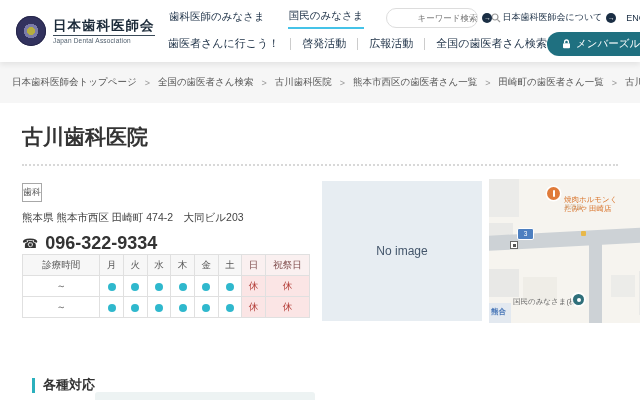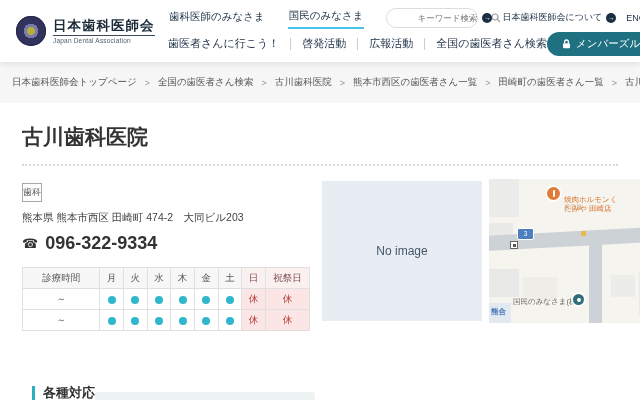--- a/index.html
+++ b/index.html
@@ -53,21 +53,21 @@
   
   .main{padding:12px 0 0 22px;}
   .page-title{font-size:21px;font-weight:bold;color:#333;margin:8px 0 13px;}
   .dotted-divider{border:none;border-top:2px dotted #d8d8d8;margin:0 22px 15px 0;}
   .content{display:flex;}
   .left-col{width:288px;flex-shrink:0;}
   .tag{display:inline-block;border:1px solid #a8a8a8;font-size:9px;color:#555;padding:2px 0;background:#fff;}
   .address{font-size:10.5px;color:#444;margin-top:9px;white-space:nowrap;}
   .phone{font-size:18px;font-weight:bold;color:#333;margin-top:8px;display:flex;align-items:center;gap:7px;}
   .phone-icon{font-size:13px;color:#333;}
-  .schedule{border-collapse:collapse;margin-top:13px;border-radius:8px;}
+  .schedule{border-collapse:collapse;border-radius:8px;}
   .schedule th,.schedule td{
     border:1px solid #e0e0e0;font-size:9.5px;color:#555;text-align:center;
     height:20px;font-weight:normal;padding:0;
   }
   .schedule thead th{background:#f7f7f7;}
   .schedule thead th.holiday{background:#faf0f0;color:#7d4a4a;}
   .schedule td.holiday{background:#fbe5e5;color:#b23b35;}
   .col-time{width:78px;} .col-day{width:23px;} .col-hol{width:44px;}
   .dot{display:inline-block;width:8px;height:8px;border-radius:50%;background:#2fb8cd;vertical-align:middle;}
   

